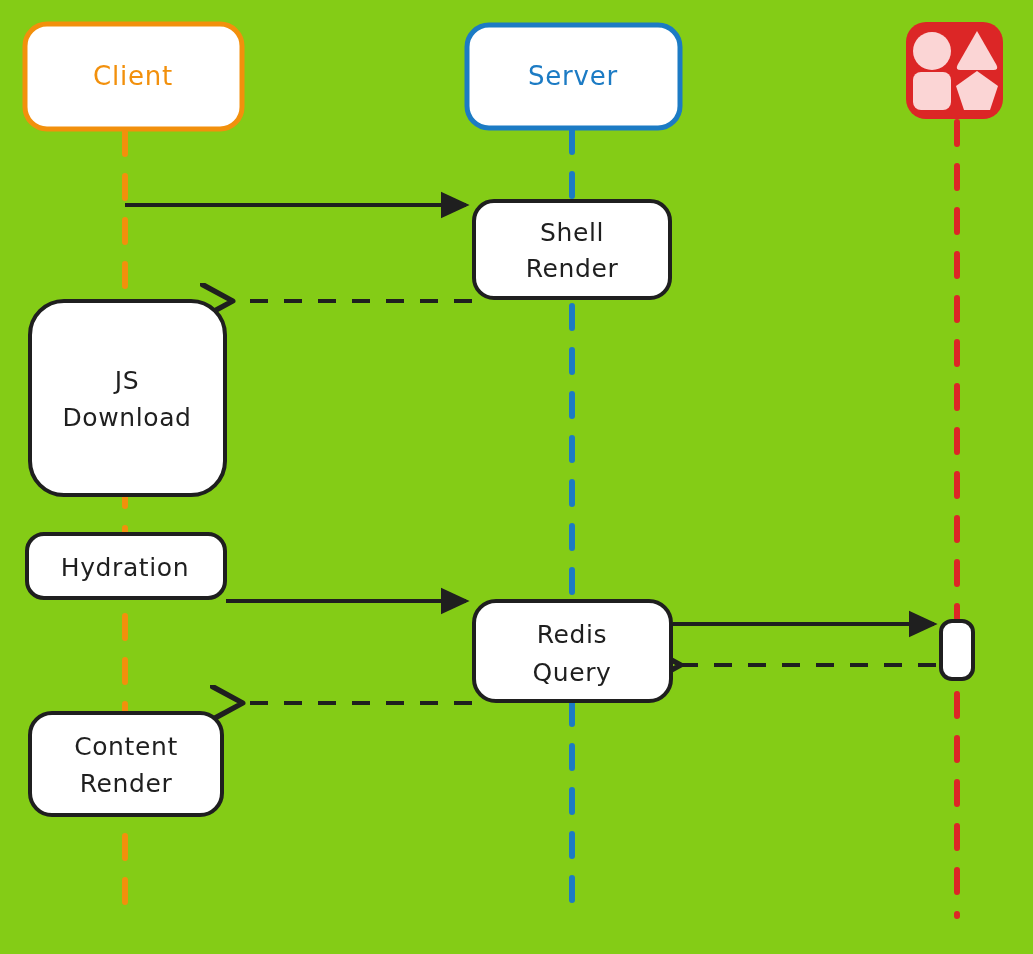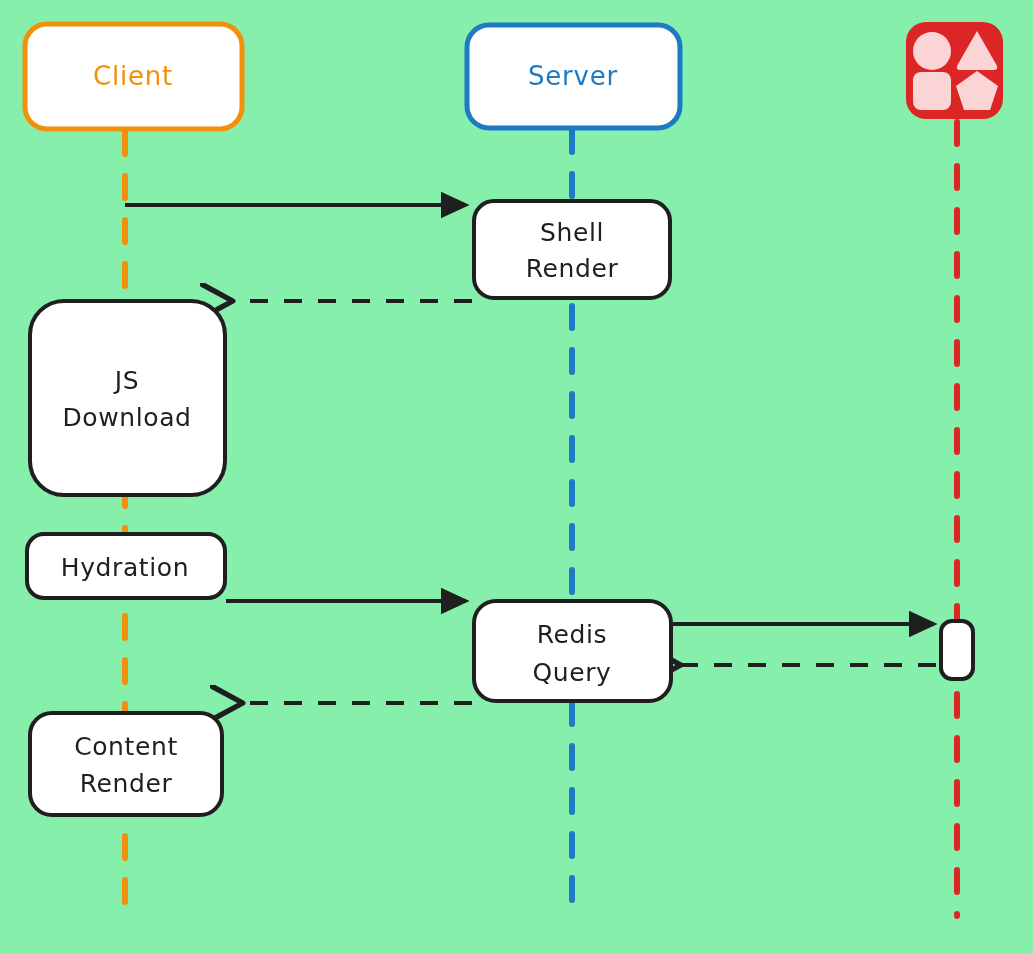--- a/index.html
+++ b/index.html
@@ -10,21 +10,21 @@
   body {
     width: 1033px;
     height: 954px;
     font-family: "DejaVu Sans", sans-serif;
     overflow: hidden;
   }
   #diagram-root {
     position: relative;
     width: 1033px;
     height: 954px;
-    background: #86efac;
+    background: #84cc16;
   }
   #diagram-svg {
     position: absolute;
     top: 0;
     left: 0;
     width: 1033px;
     height: 954px;
   }
   .node-label {
     font-family: "DejaVu Sans", sans-serif;

